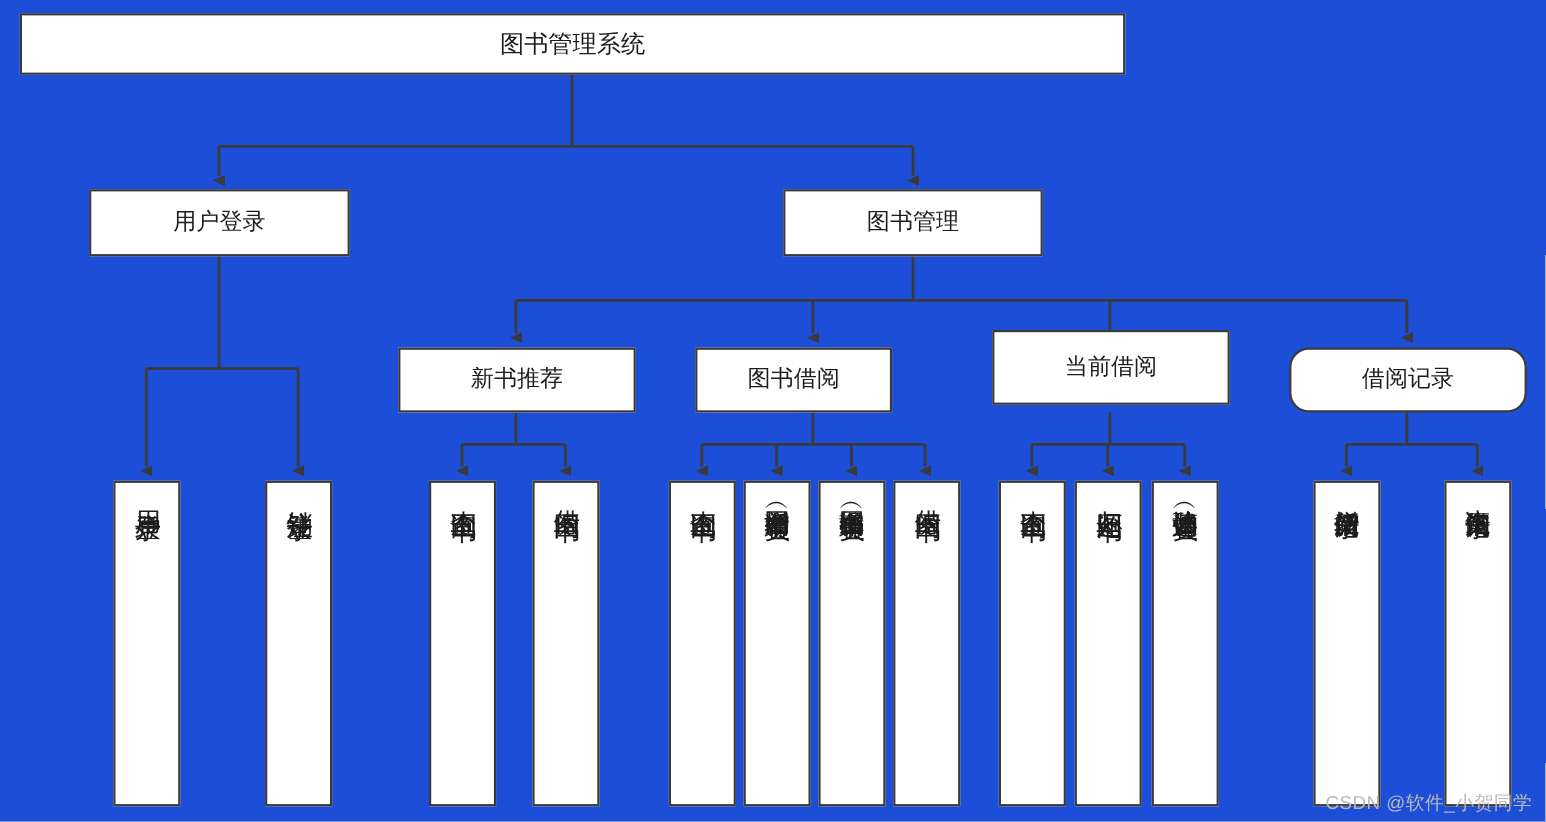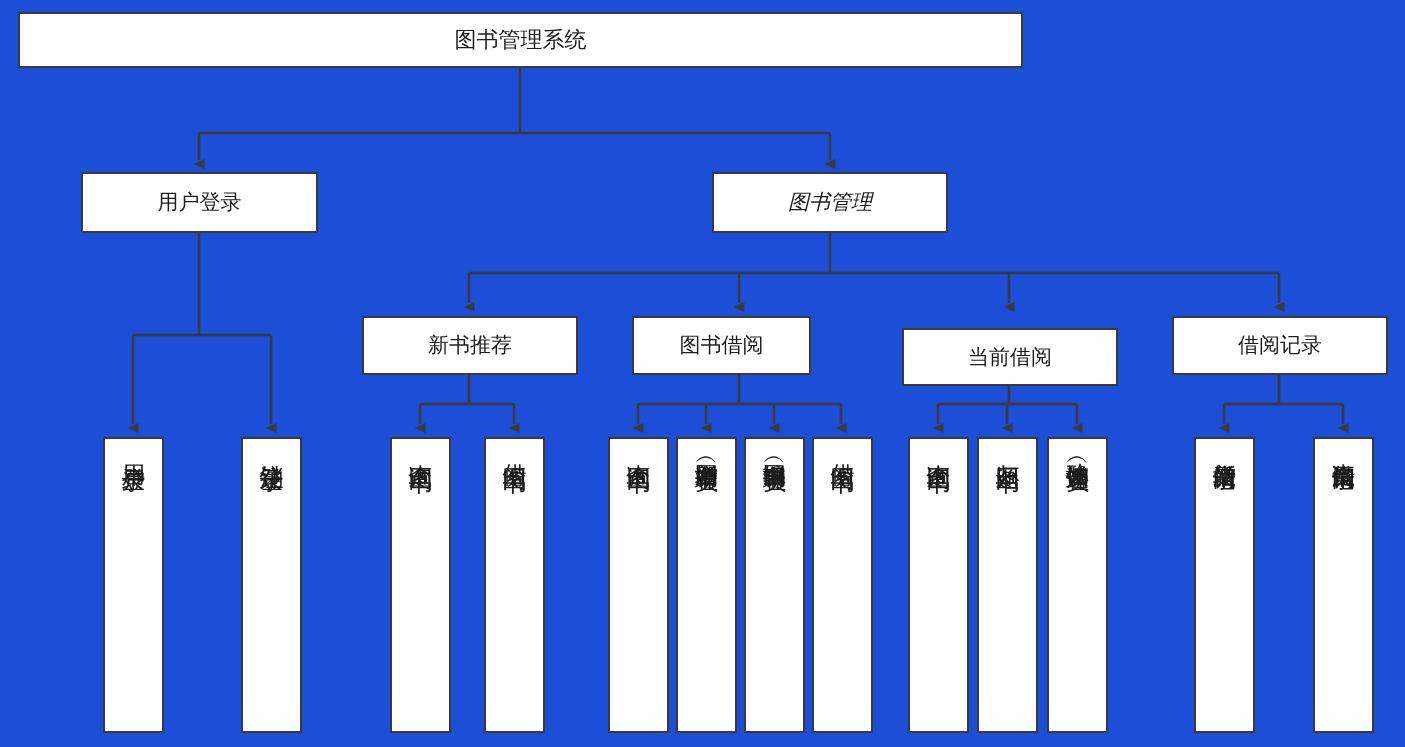--- a/index.html
+++ b/index.html
@@ -130,34 +130,34 @@
     </g>
   </svg>
 
   <div class="node h root" style="left:18px; top:12px; width:1005px; height:56px;">
     <span class="node-label">图书管理系统</span>
   </div>
 
   <div class="node h" style="left:81px; top:172px; width:237px; height:61px;">
     <span class="node-label">用户登录</span>
   </div>
-  <div class="node h" style="left:712px; top:172px; width:236px; height:61px;font-style:italic;">
+  <div class="node h" style="left:712px; top:172px; width:236px; height:61px;">
     <span class="node-label">图书管理</span>
   </div>
 
   <div class="node h" style="left:362px; top:316px; width:216px; height:59px;">
     <span class="node-label">新书推荐</span>
   </div>
   <div class="node h" style="left:632px; top:316px; width:179px; height:59px;">
     <span class="node-label">图书借阅</span>
   </div>
-  <div class="node h" style="left:902px; top:328px; width:216px; height:58px;">
+  <div class="node h" style="left:902px; top:300px; width:216px; height:68px;">
     <span class="node-label">当前借阅</span>
   </div>
-  <div class="node h" style="left:1172px; top:316px; width:216px; height:59px;">
+  <div class="node h" style="left:1172px; top:316px; width:216px; height:59px;border-radius:18px;">
     <span class="node-label">借阅记录</span>
   </div>
 
   <div class="node v" style="left:103px; top:437px; width:61px; height:296px;">
     <span class="node-label">用户登录</span>
   </div>
   <div class="node v" style="left:241px; top:437px; width:61px; height:296px;">
     <span class="node-label">注销登录</span>
   </div>
 
@@ -191,14 +191,15 @@
     <span class="node-label">确认归还（管理员）</span>
   </div>
 
   <div class="node v tall-text" style="left:1194px; top:437px; width:61px; height:296px;">
     <span class="node-label">新增借阅记录</span>
   </div>
   <div class="node v tall-text" style="left:1313px; top:437px; width:61px; height:296px;">
     <span class="node-label">查询借阅记录</span>
   </div>
 
+  <div class="watermark">CSDN @软件_小贺同学</div>
 
 </div>
 
 </body></html>

